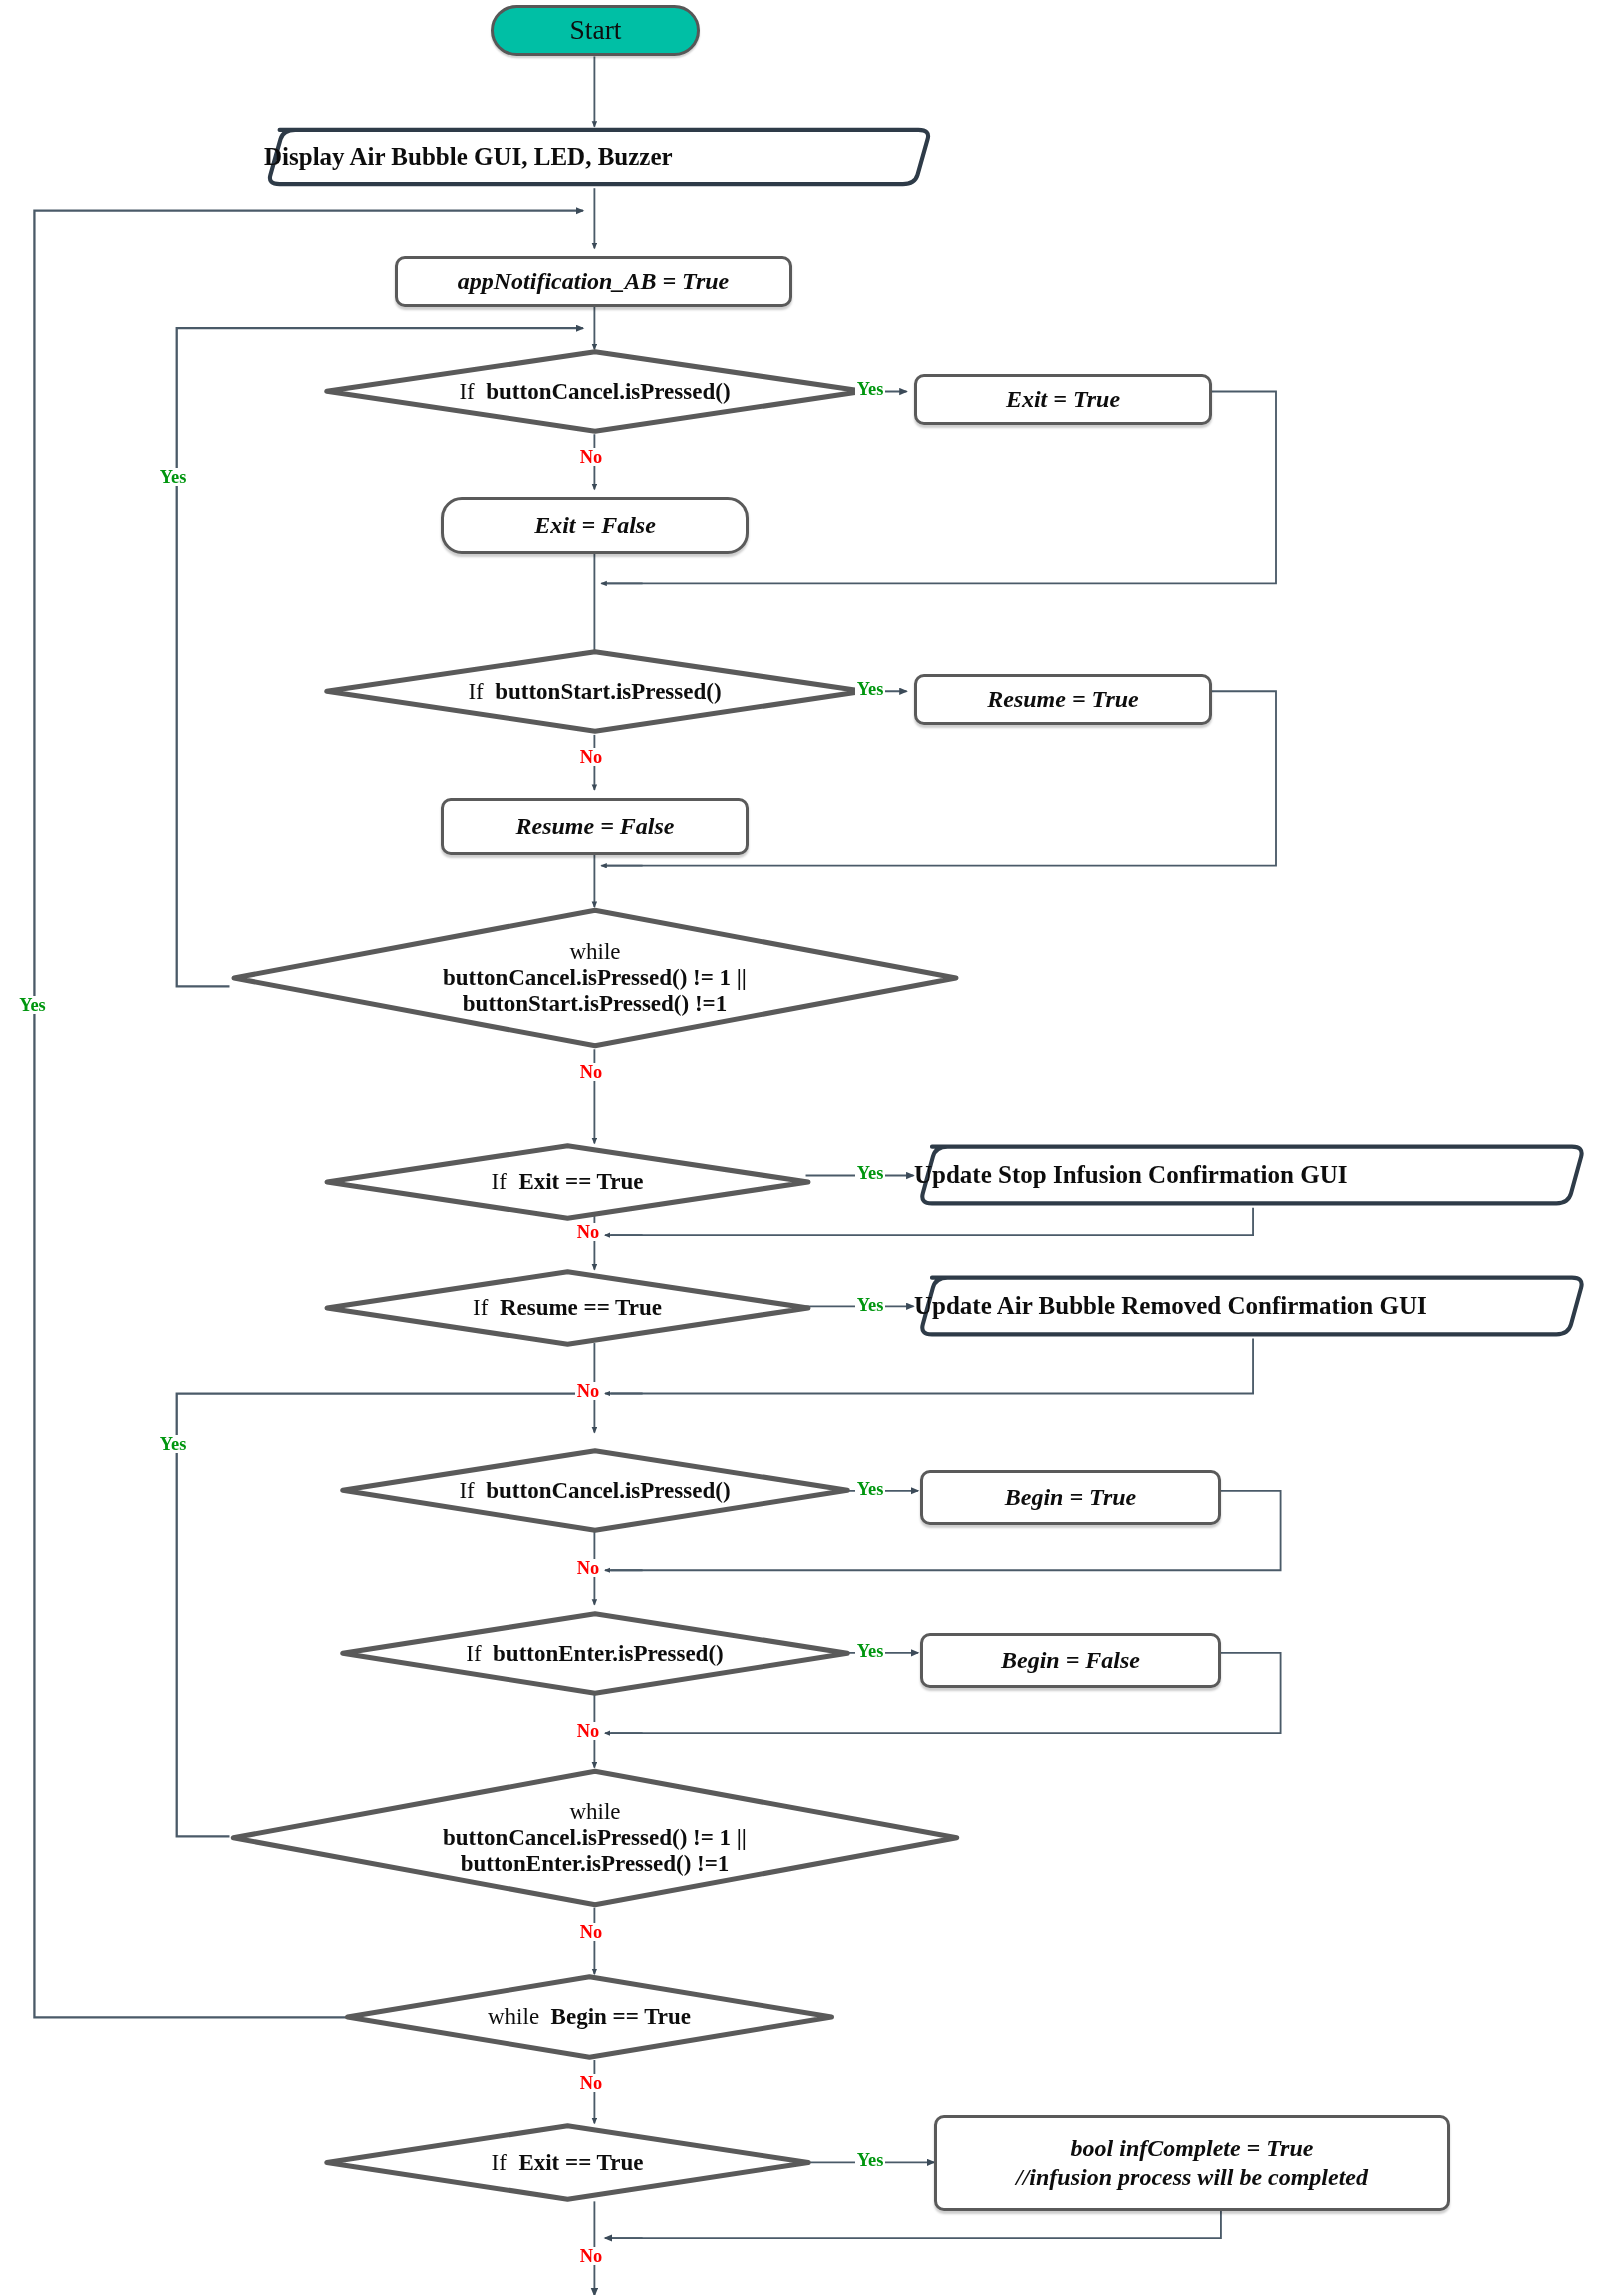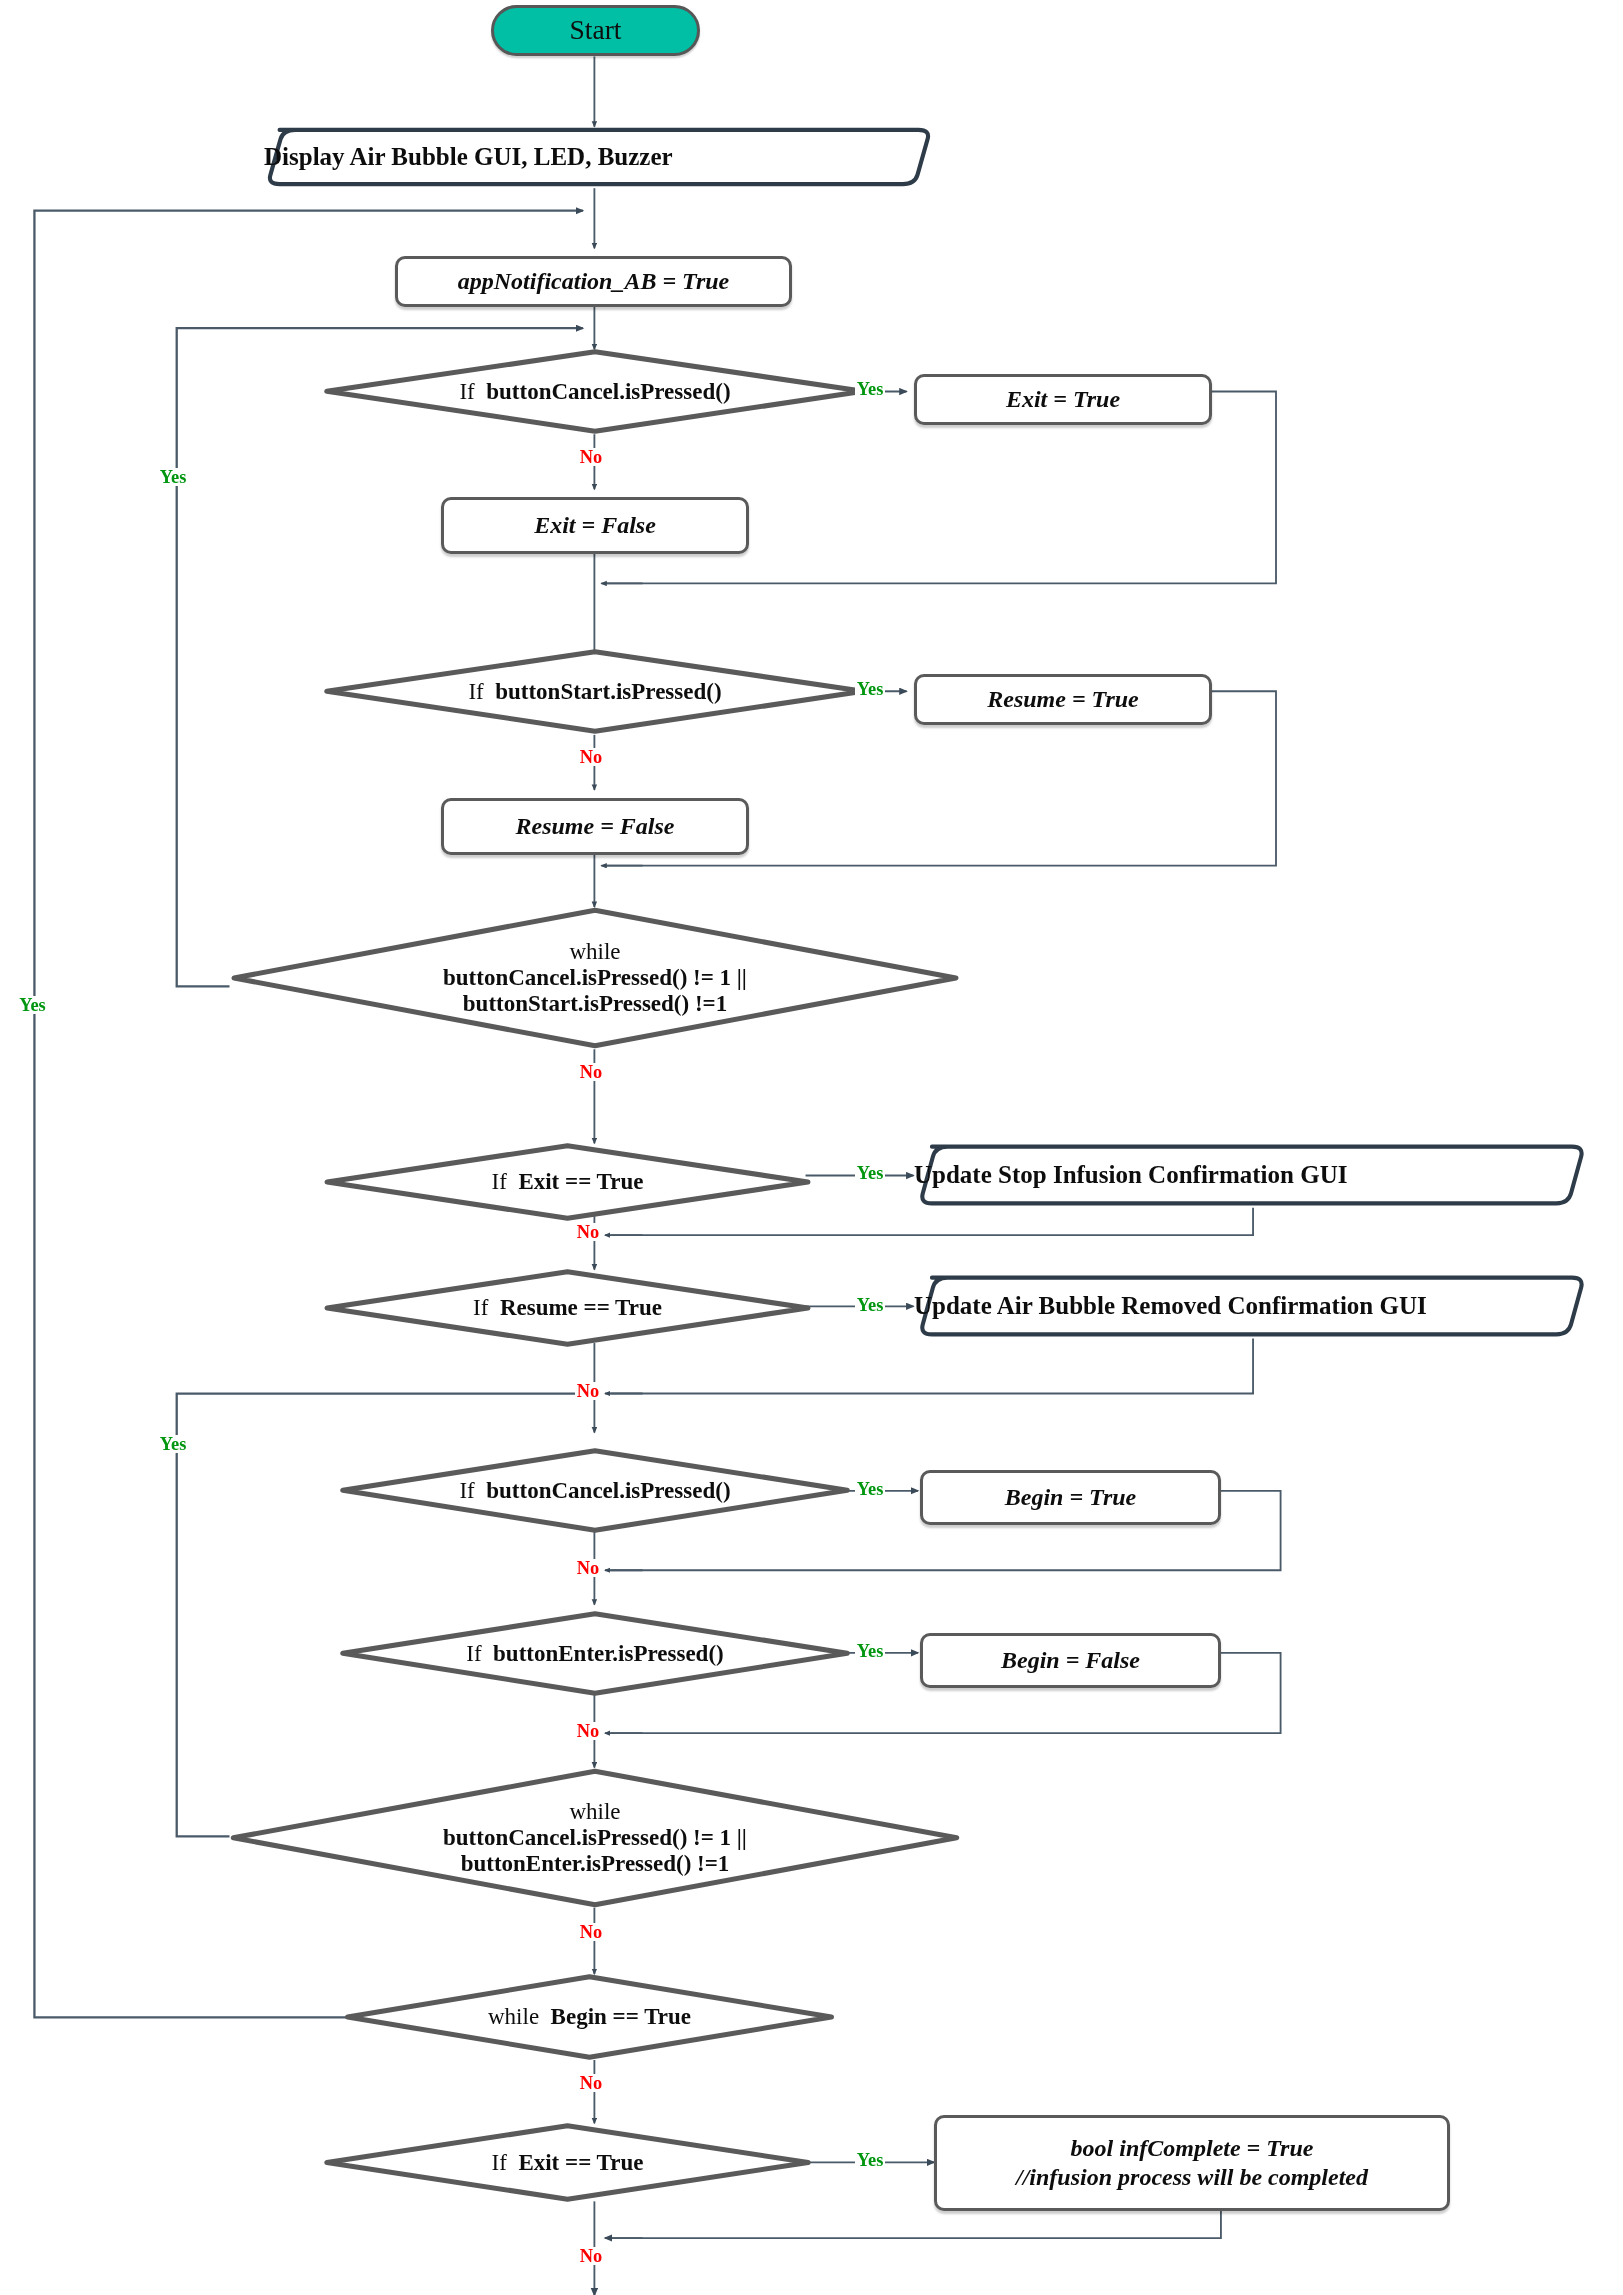--- a/index.html
+++ b/index.html
@@ -213,21 +213,21 @@
     </svg>
     <div class="label">
         <span><span class="lead">If</span>&nbsp;&nbsp;<span class="code">buttonCancel.isPressed()</span></span>
       </div>
   </div>
 
   <div class="node process" style="left:914px; top:366px; width:298px; height:51px;">
     <span class="txt">Exit = True</span>
   </div>
 
-  <div class="node process" style="left:441px; top:489px; width:308px; height:57px;">
+  <div class="node process" style="left:441px; top:489px; width:308px; height:57px;border-radius:21px;">
     <span class="txt">Exit = False</span>
   </div>
 
   <div class="diamond" style="left:324px; top:649px; width:542px; height:85px;">
     <svg viewBox="0 0 1180 185" style="position:absolute;inset:0;width:100%;height:100%;">
       <polygon points="590,6 1174,92 590,179 6,92" fill="#ffffff" stroke="#5a5a5a" stroke-width="11" stroke-linejoin="round"></polygon>
     </svg>
     <div class="label">
         <span><span class="lead">If</span>&nbsp;&nbsp;<span class="code">buttonStart.isPressed()</span></span>
       </div>

